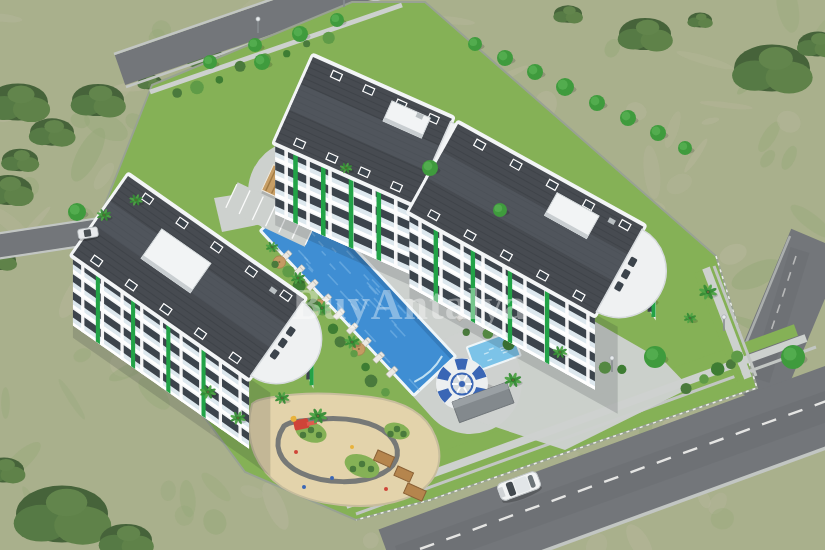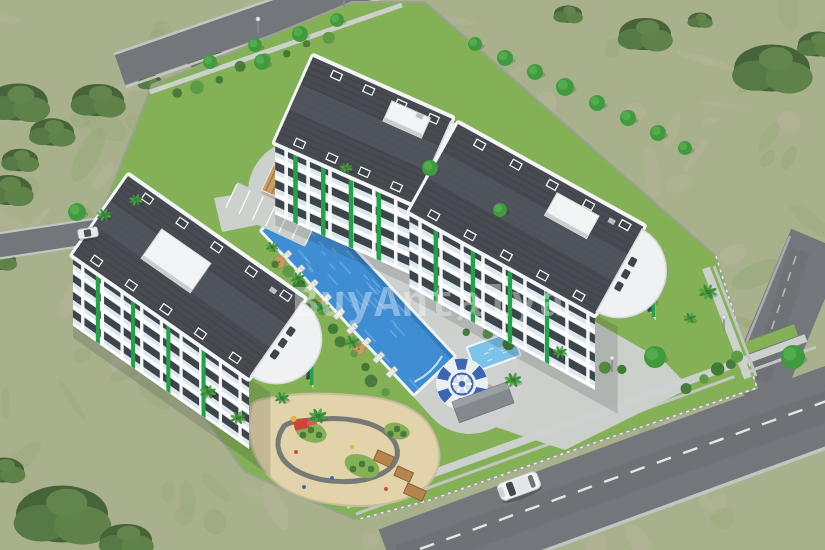--- a/index.html
+++ b/index.html
@@ -1,20 +1,20 @@
 <!DOCTYPE html>
 <html style="--field: #a9b08c; --field_beige: #b8b79d; --field_green: #95a878; --lawn: #85b156; --pave: #cdd1ce; --road: #73767a; --curb: #c2c6c3; --roof: #474b51; --roof_light: #5a6068; --facade: #f4f6f7; --glass: #3c444c; --accent: #22a347; --pool: #3f8ed3; --pool_light: #8cc2ea; --kids_pool: #7cc3e8; --sand: #e3d3ab; --bush: #46633a; --tree: #3f9b3d; --palm: #3e8f3e; --umbrella: #c59a63; --wood: #c89f66; --slide_blue: #3a66b5; --slide_red: #cf4438; --car: #f2f4f4;"><head>
 <meta charset="utf-8">
 <style>
   html,body{margin:0;padding:0;background:#888;}
   .stage{position:relative;width:825px;height:550px;overflow:hidden;background:var(--field,#a9b08c);}
   .stage svg{position:absolute;left:0;top:0;}
   .watermark{
     position:absolute;left:292px;top:279px;
-    font-family:Liberation Mono, monospace;
+    font-family:Liberation Serif, serif;
     font-size:44px;font-weight:bold;letter-spacing:1px;
     color:#ffffff;opacity:0.38;pointer-events:none;white-space:nowrap;
   }
 </style>
 </head>
 <body>
 
 <div class="stage">
   <svg id="scene" width="825" height="550" viewBox="0 0 825 550">
     <g id="gField">

